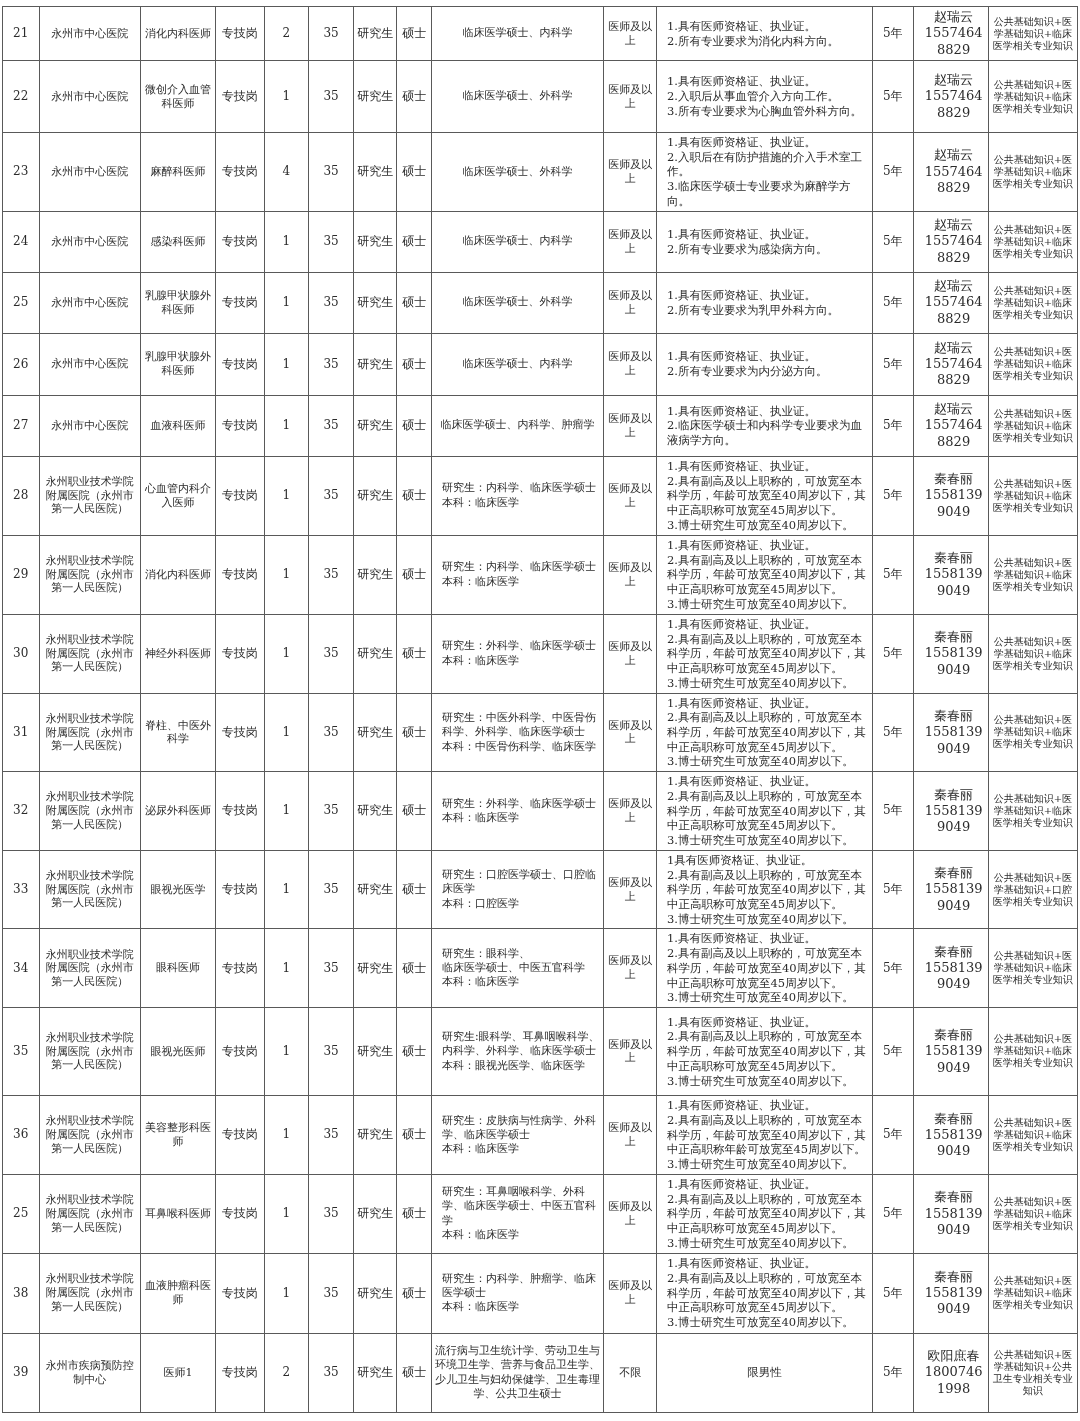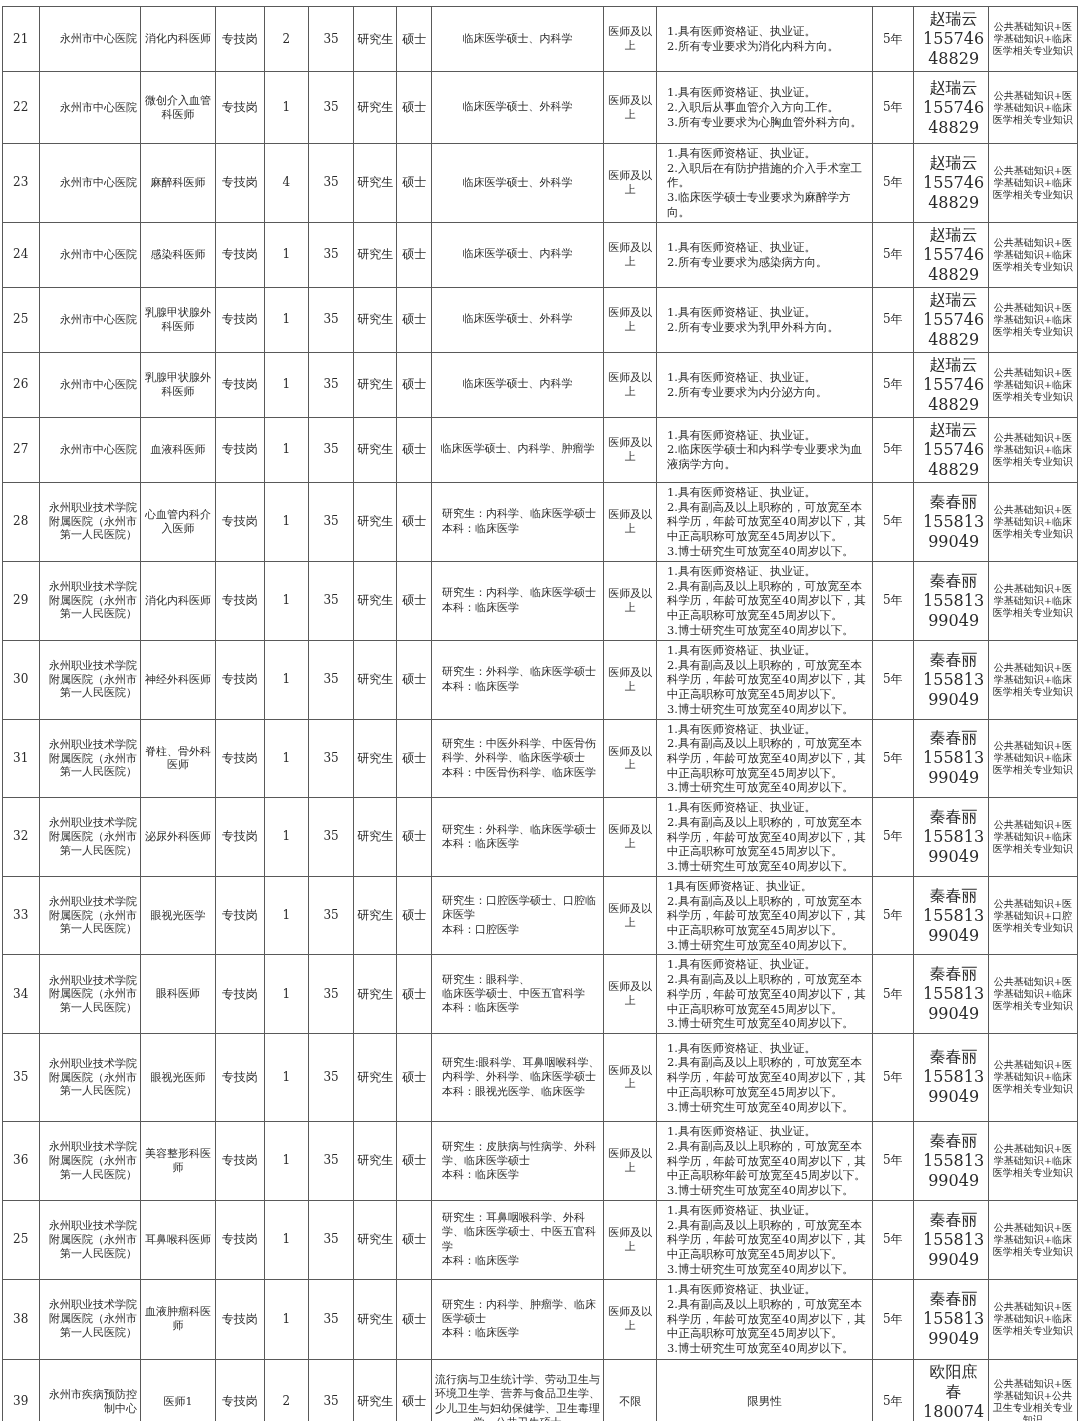--- a/index.html
+++ b/index.html
@@ -15,27 +15,27 @@
   td{
     border:1px solid #595959;
     color:#2b2b2b;
     font-size:12px;line-height:1.25;
     text-align:center;vertical-align:middle;
     padding:2px 3px;
     white-space:pre-line;
     word-break:break-all;
     overflow:hidden;
   }
-  td.col-employer{font-size:11px;text-align:right;}
+  td.col-employer{font-size:11px;}
   td.col-position{font-size:11px;}
   td.col-major{font-size:11px;line-height:1.3;}
   td.col-other{font-size:11.5px;line-height:1.28;}
   td.col-exam{font-size:10px;line-height:1.2;}
   td.col-title{font-size:11px;margin-left:42px;}
-  td.col-contact{font-size:16px;padding-left:9px;}
+  td.col-contact{font-size:13px;padding-left:9px;}
   td.left{text-align:left;padding-left:10px;}
 </style>
 </head>
 <body>
 
 <table>
   <colgroup>
     <col style="width:36px">
       <col style="width:100px">
       <col style="width:74px">
@@ -226,21 +226,21 @@
         <td class="col-other left">1.具有医师资格证、执业证。
 2.具有副高及以上职称的，可放宽至本科学历，年龄可放宽至40周岁以下，其中正高职称可放宽至45周岁以下。
 3.博士研究生可放宽至40周岁以下。</td>
         <td class="col-years">5年</td>
         <td class="col-contact"><div>秦春丽</div><div>15581399049</div></td>
         <td class="col-exam">公共基础知识+医学基础知识+临床医学相关专业知识</td>
       </tr>
       <tr style="height: 77px;">
         <td class="col-no">31</td>
         <td class="col-employer">永州职业技术学院附属医院（永州市第一人民医院）</td>
-        <td class="col-position">脊柱、骨外科医师</td>
+        <td class="col-position">脊柱、中医外科学</td>
         <td class="col-post_type">专技岗</td>
         <td class="col-count">1</td>
         <td class="col-age">35</td>
         <td class="col-education">研究生</td>
         <td class="col-degree">硕士</td>
         <td class="col-major left">研究生：中医外科学、中医骨伤科学、外科学、临床医学硕士
 本科：中医骨伤科学、临床医学</td>
         <td class="col-title">医师及以上</td>
         <td class="col-other left">1.具有医师资格证、执业证。
 2.具有副高及以上职称的，可放宽至本科学历，年龄可放宽至40周岁以下，其中正高职称可放宽至45周岁以下。

